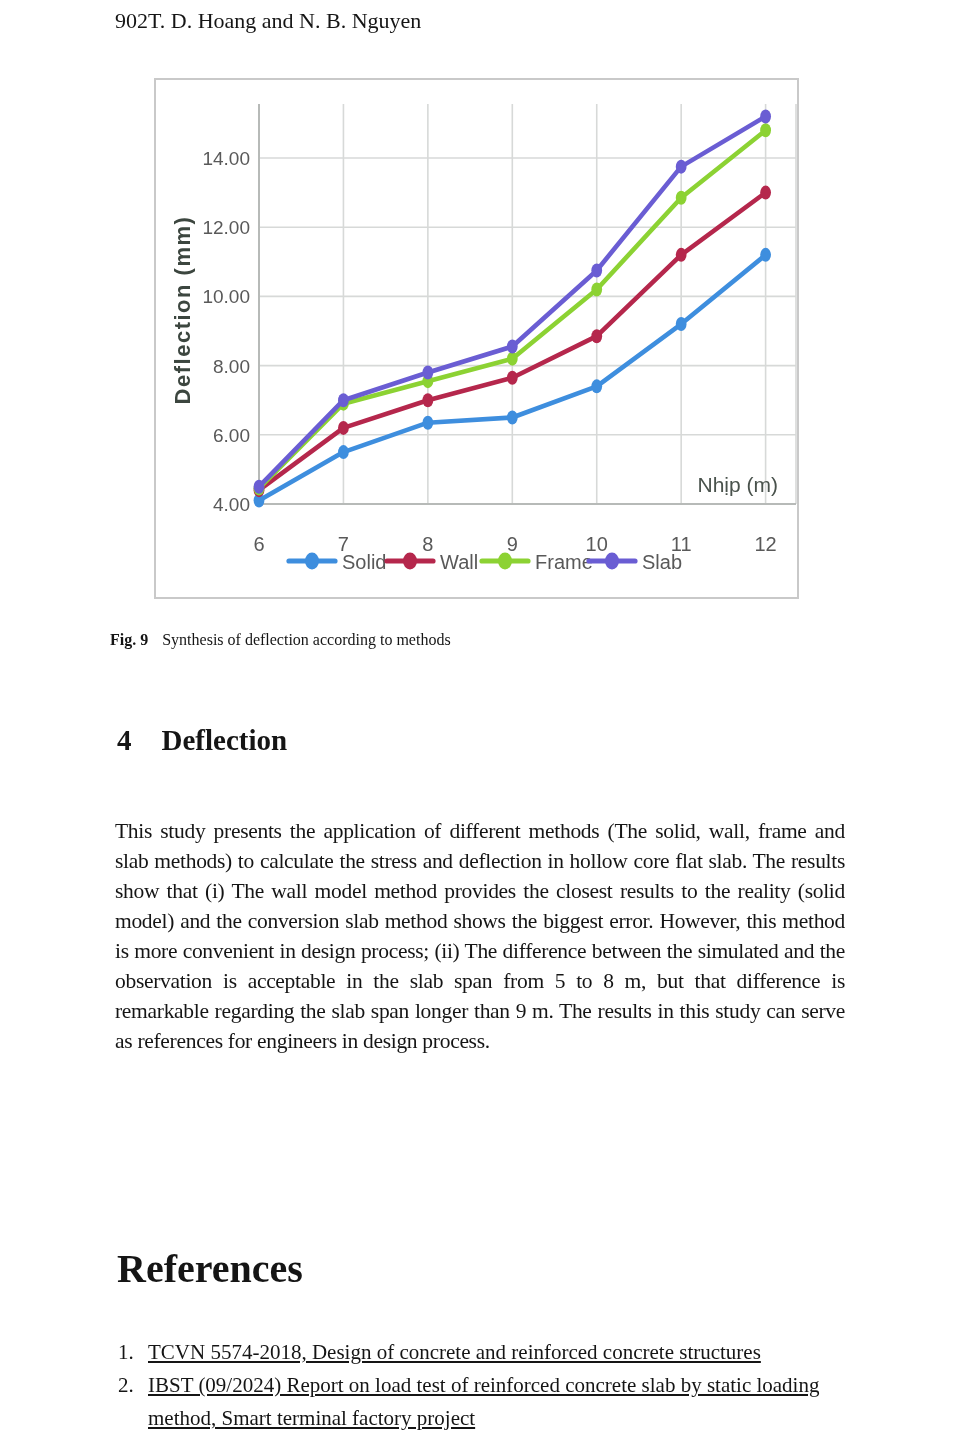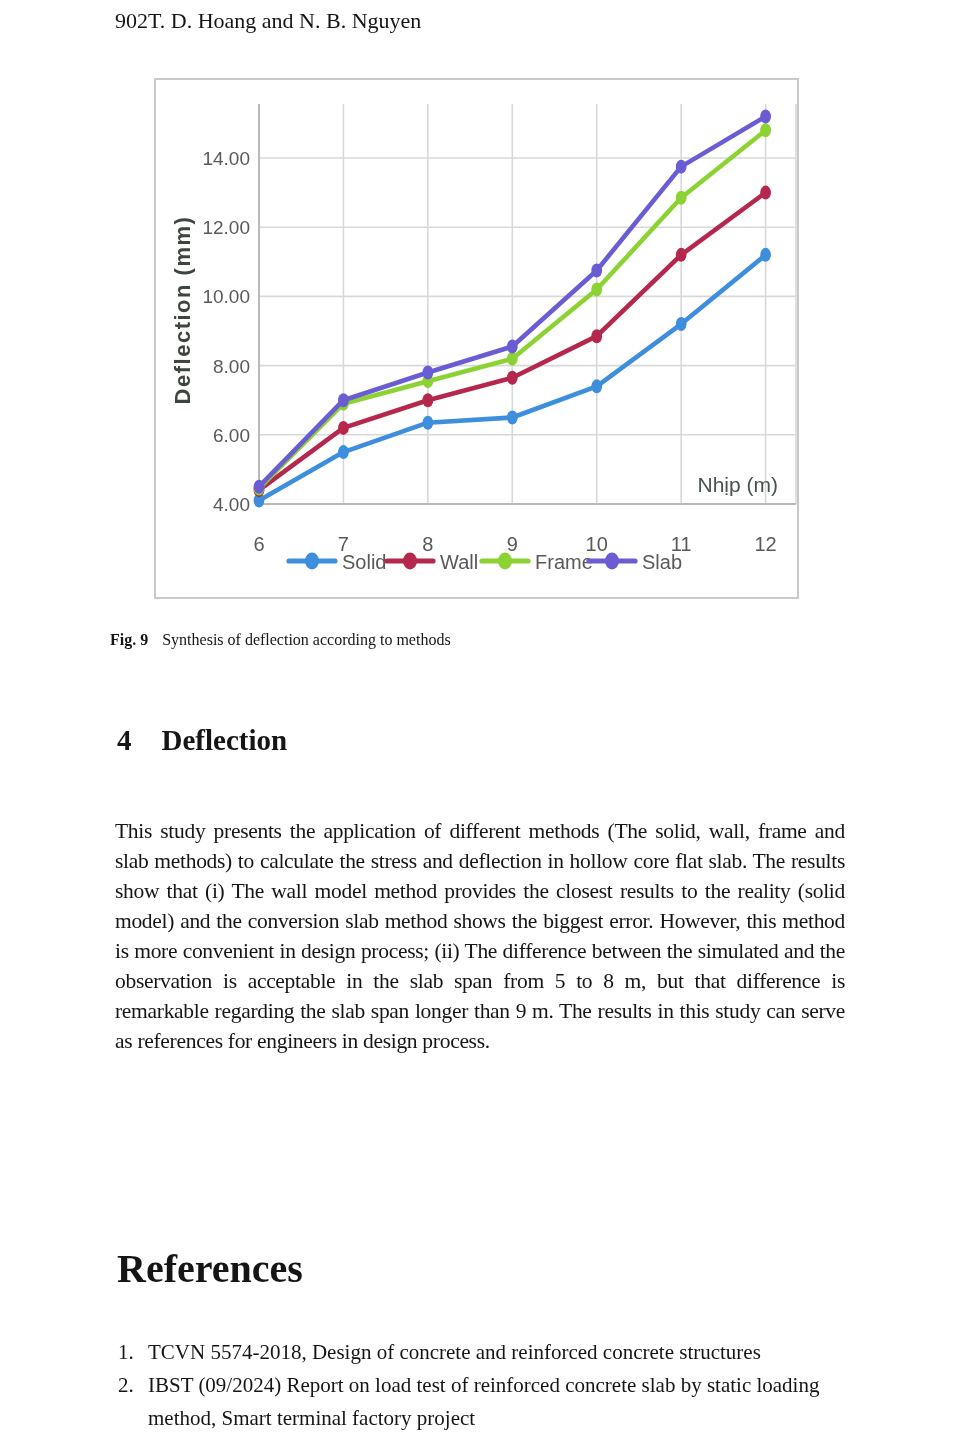--- a/index.html
+++ b/index.html
@@ -56,21 +56,21 @@
   .refs-heading{
     position:absolute;left:117px;top:1245px;
     font-size:40px;font-weight:bold;
   }
   .refs-list{
     position:absolute;left:118px;top:1336px;width:728px;
     font-size:21px;line-height:33px;
   }
   .ref-item{display:flex;}
   .ref-num{width:30px;flex:0 0 30px;}
-  .ref-text{flex:1;}
+  .ref-text{flex:1;text-decoration:underline;}
 </style>
 </head>
 <body>
 
 <div class="page-header">
   <span>902</span>
   <span>T. D. Hoang and N. B. Nguyen</span>
 </div>
 
 <div class="figure-box">

